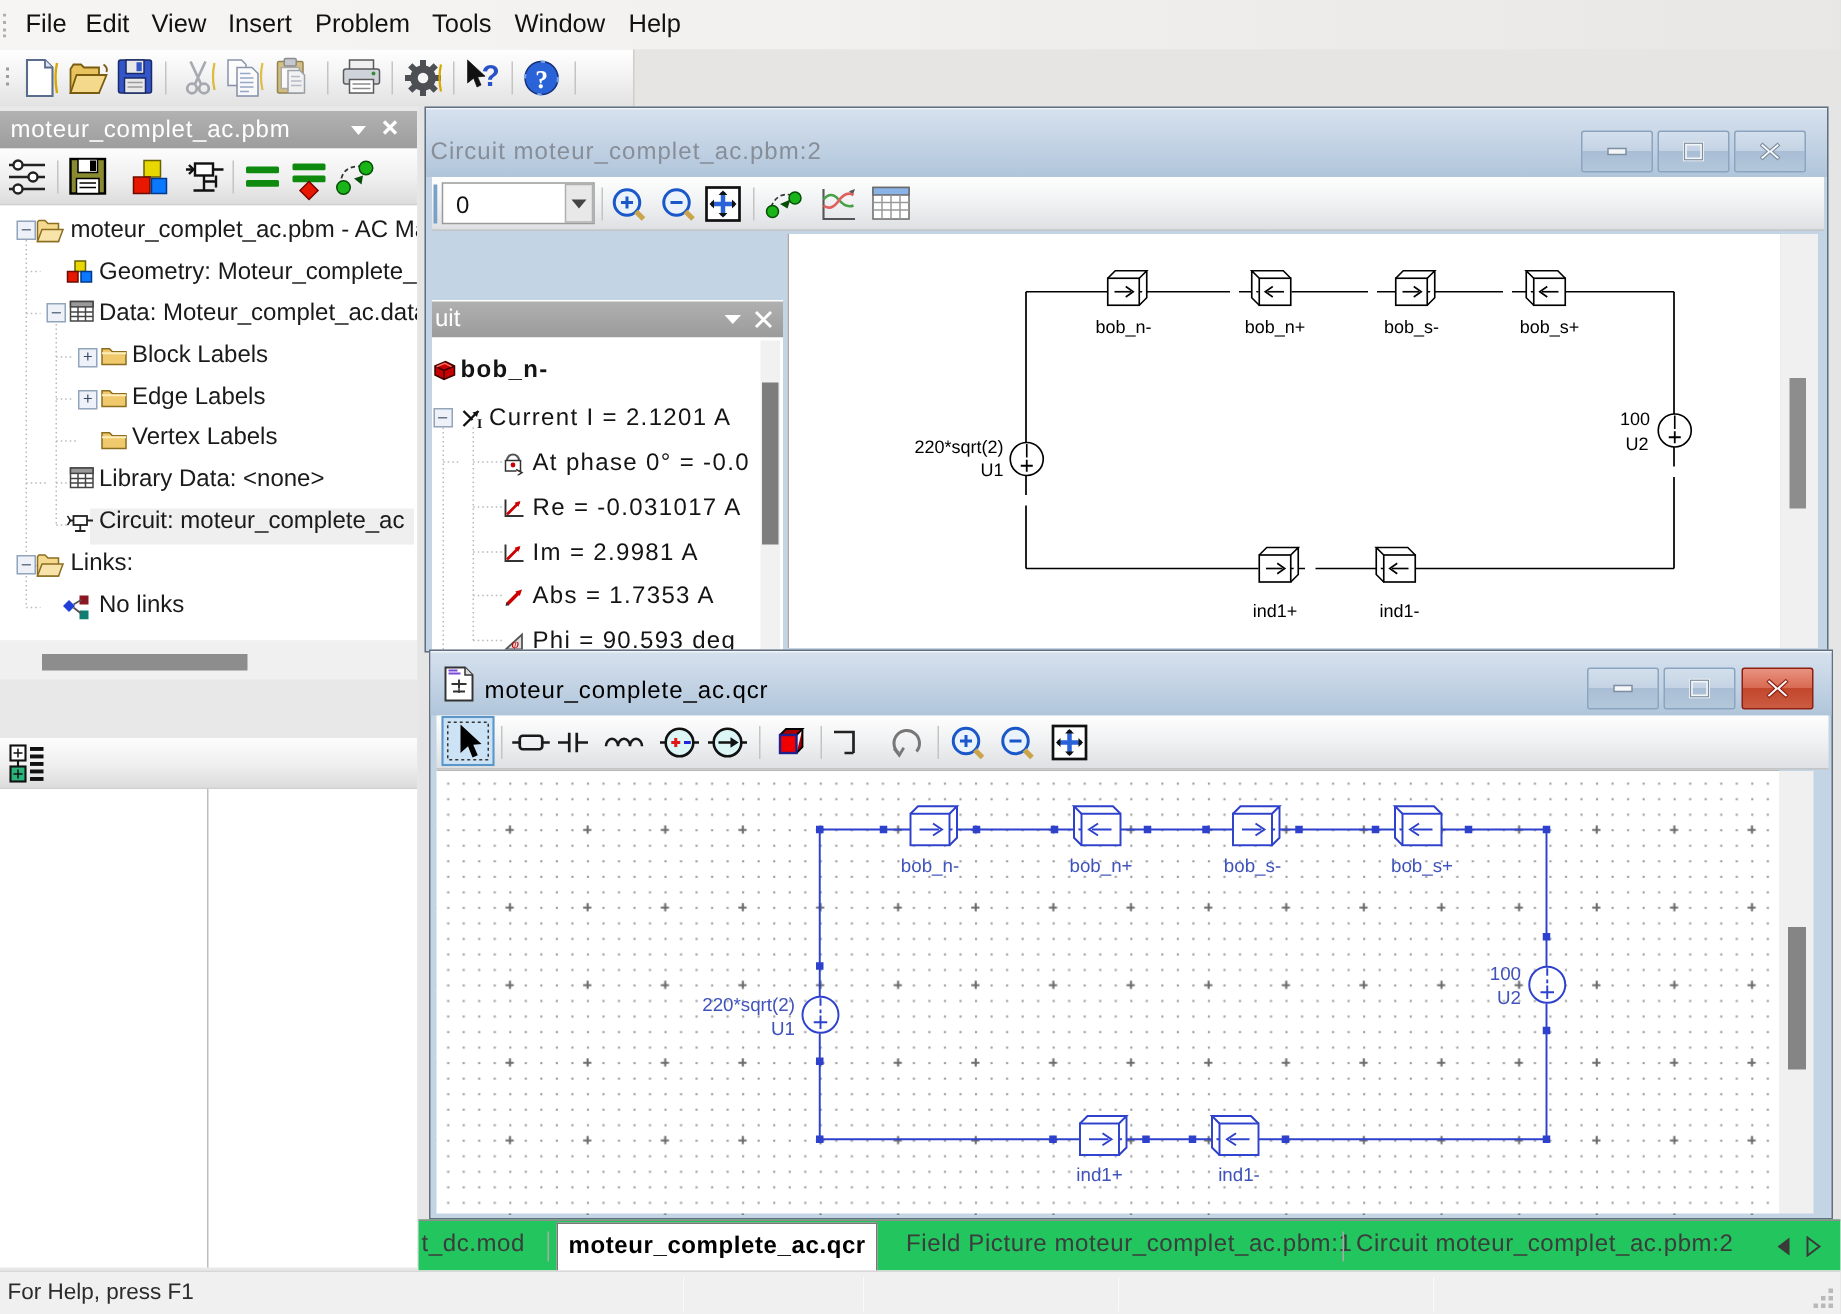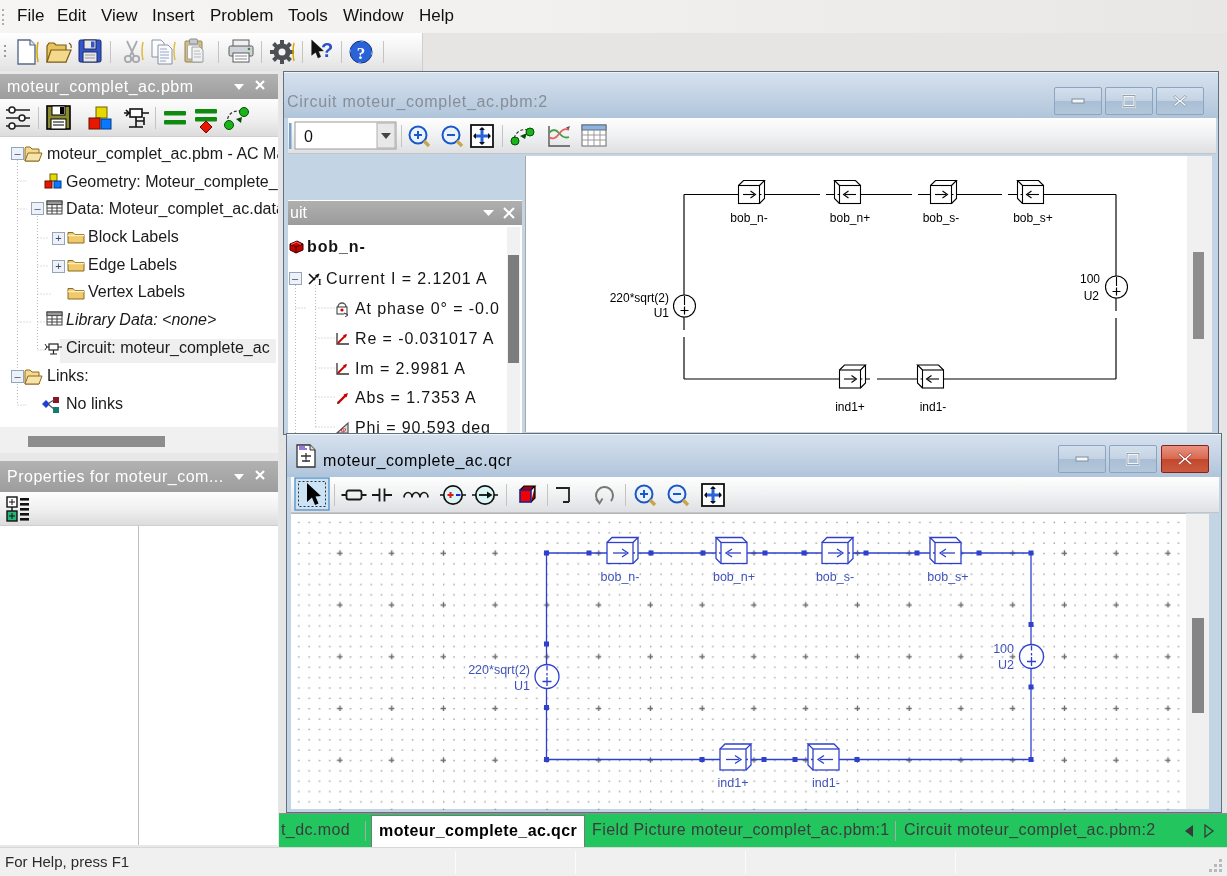--- a/index.html
+++ b/index.html
@@ -270,48 +270,41 @@
         <use href="#cfolder"></use>
       </svg>
     <span class="ti" style="left:88px;top:119px;">Edge Labels</span>
     <svg class="ti" style="left:67px;top:148px;" width="18" height="15">
         <use href="#cfolder"></use>
       </svg>
     <span class="ti" style="left:88px;top:146px;">Vertex Labels</span>
     <svg class="ti" style="left:46px;top:174px;" width="17" height="16">
         <use href="#tableic"></use>
       </svg>
-    <span class="ti" style="left:66px;top:174px;font-style:italic;">Library Data: &lt;none&gt;</span>
+    <span class="ti" style="left:66px;top:174px;">Library Data: &lt;none&gt;</span>
     <div class="ti" style="left:60px;top:338px;"></div>
     <div style="position:absolute;left:62px;top:338px;"></div>
     <div style="position:absolute;left:60px;top:202px;width:216px;height:24px;background:#efefef;"></div>
     <svg class="ti" style="left:44px;top:204px;" width="19" height="16">
         <use href="#circic"></use>
       </svg>
     <span class="ti" style="left:66px;top:202px;text-align:center;">Circuit: moteur_complete_ac</span>
     <svg class="ti" style="left:24px;top:231px;" width="20" height="18">
         <use href="#ofolder"></use>
       </svg>
     <span class="ti" style="left:47px;top:230px;">Links:</span>
     <svg class="ti" style="left:42px;top:259px;" width="19" height="17">
         <use href="#linkic"></use>
       </svg>
     <span class="ti" style="left:66px;top:258px;">No links</span>
   </div>
   <div id="hscroll1">
       <div class="thumb"></div>
     </div>
 
-  <div class="panehdr" style="top:390px;height:31px;line-height:31px;">
-    <span class="cap">Properties for moteur_com...</span>
-    <span class="glyphs"><svg width="40" height="31">
-          <path d="M4 13 l10 0 l-5 6 z" fill="#fff"></path>
-          <path d="M26 10 l8 8 M34 10 l-8 8" stroke="#fff" stroke-width="2.2"></path>
-        </svg></span>
-  </div>
   <div class="panetb" style="top:421px;height:34px;"><svg width="278" height="34" id="p2icons">
     <g transform="translate(7,5)">
       <rect x="0" y="0" width="10" height="10" fill="#fff" stroke="#111" stroke-width="1.4"></rect>
       <path d="M5 2 V8 M2 5 H8" stroke="#111"></path>
       <rect x="0" y="14" width="10" height="10" fill="#2ab47a" stroke="#111" stroke-width="1.4"></rect>
       <path d="M5 16 V22 M2 19 H8" stroke="#111"></path>
       <path d="M5 10 V14" stroke="#111" stroke-width="1.4"></path>
       <g fill="#111">
             <rect x="13" y="1" width="9" height="2.6"></rect>
             <rect x="13" y="6" width="9" height="2.6"></rect>
@@ -693,21 +686,21 @@
     <div style="position:absolute;left:899px;top:80px;width:23px;height:295px;background:#f0f0f0;">
         <div style="position:absolute;left:6px;top:104px;width:12px;height:95px;background:#858585;"></div>
       </div>
   </div>
 </div>
 
 <div class="abs" id="tabbar">
   <span class="tab" style="left:2px;">t_dc.mod</span>
   <div class="tdiv" style="left:86px;"></div>
   <span class="tab active" style="left:92px;padding:0 7px;">moteur_complete_ac.qcr</span>
-  <span class="tab" style="left:305px;padding:0 8px;">Field Picture moteur_complet_ac.pbm:1</span>
+  <span class="tab" style="left:305px;padding:0 20px;">Field Picture moteur_complet_ac.pbm:1</span>
   <div class="tdiv" style="left:616px;"></div>
   <span class="tab" style="left:617px;padding:0 8px;">Circuit moteur_complet_ac.pbm:2</span>
   <svg style="position:absolute;right:32px;top:10px;" width="12" height="14">
       <path d="M10 1 L2 7 L10 13 Z" fill="#3a3a3a"></path>
     </svg>
   <svg style="position:absolute;right:12px;top:10px;" width="12" height="14">
       <path d="M2 1 L10 7 L2 13 Z" fill="none" stroke="#3a3a3a" stroke-width="1.3"></path>
     </svg>
 </div>
 

